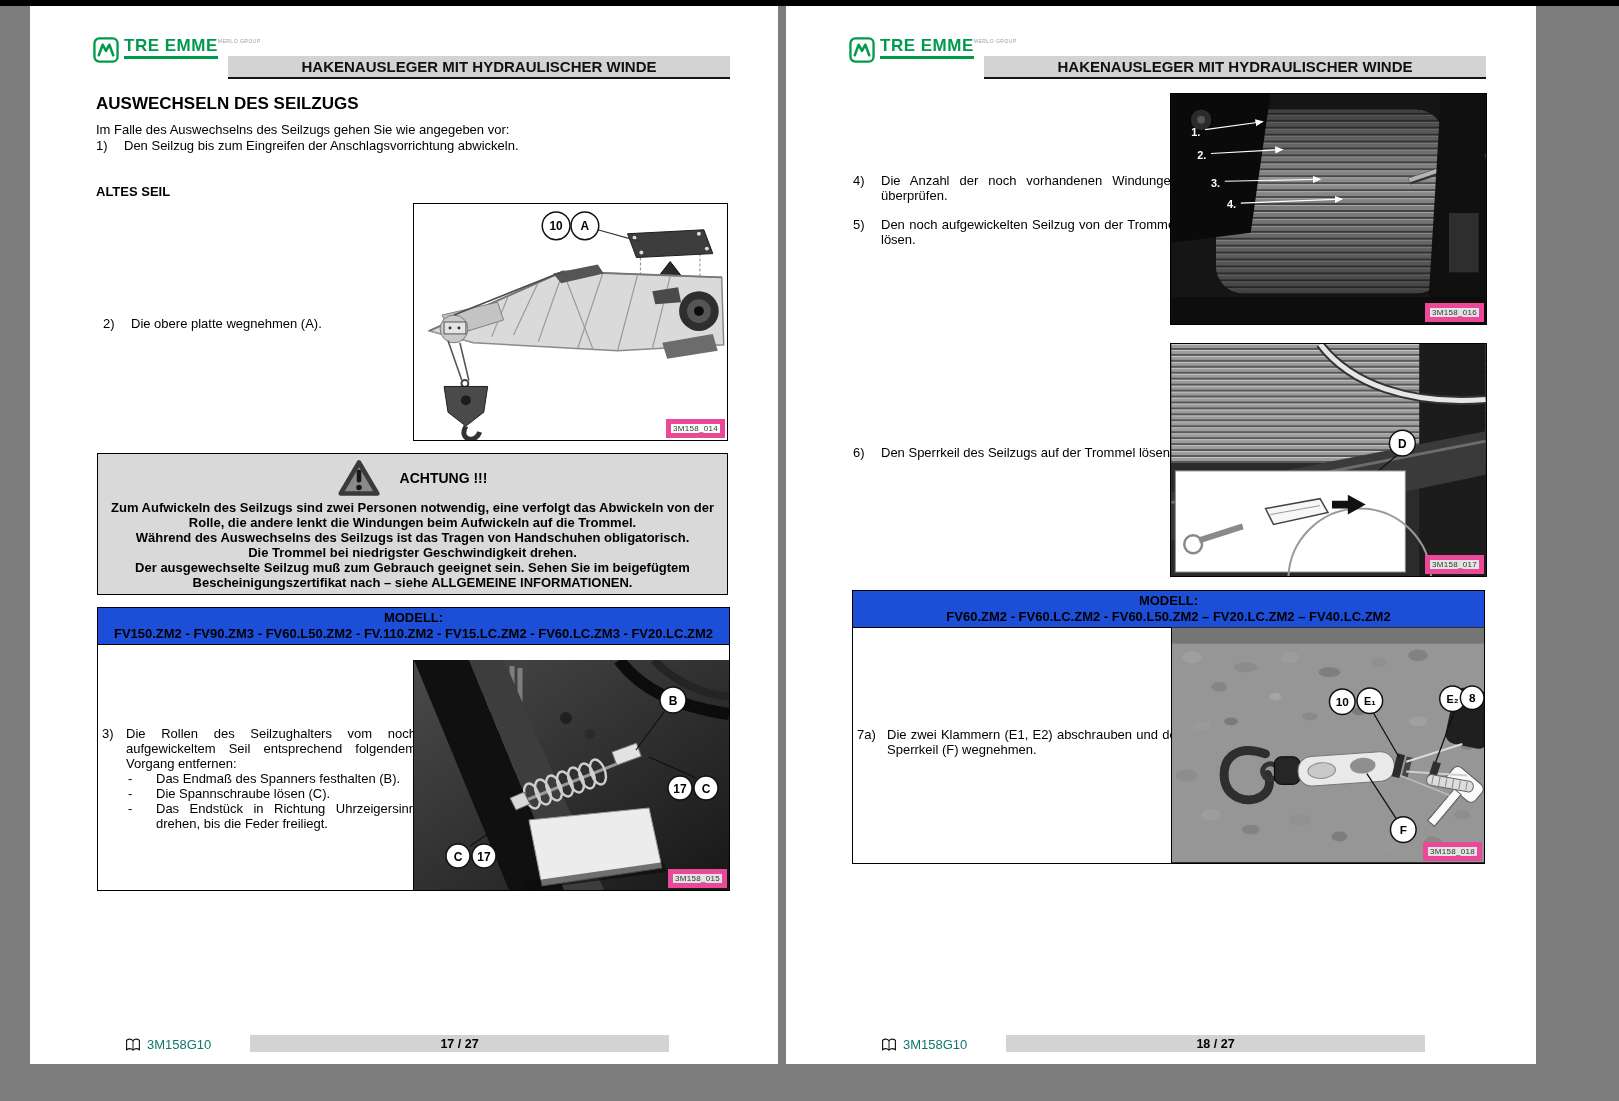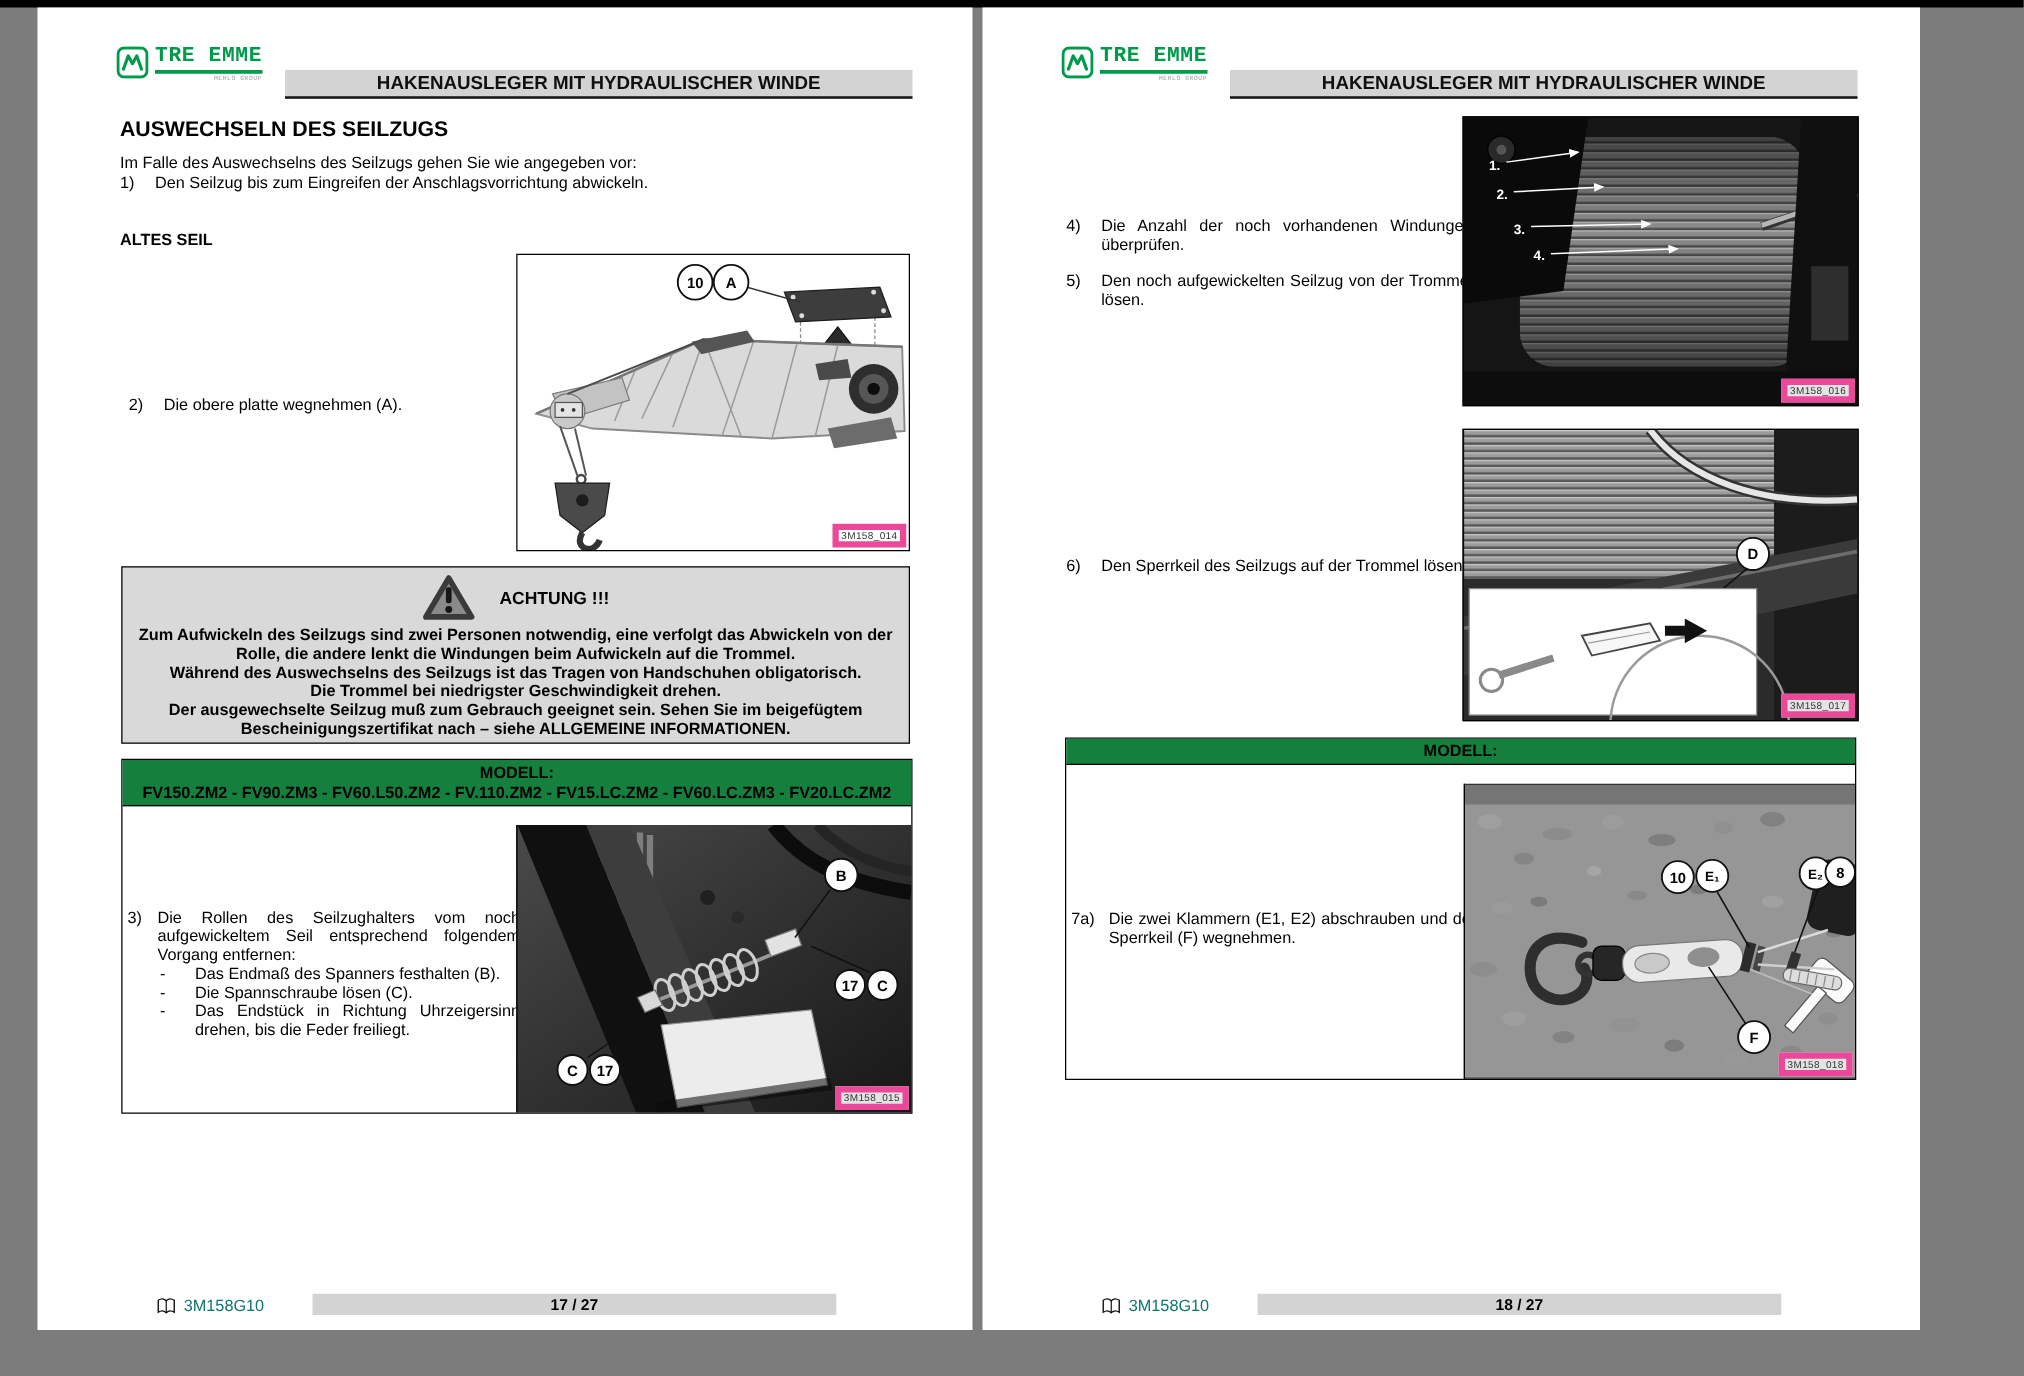--- a/index.html
+++ b/index.html
@@ -12,21 +12,21 @@
     color: #000;
   }
   .top-strip { position: absolute; top: 0; left: 0; width: 1619px; height: 6px; background: #000; }
   .page { position: absolute; top: 6px; height: 1058px; background: #fff; }
   .page-left  { left: 30px;  width: 748px; }
   .page-right { left: 786px; width: 750px; }
 
   
   .logo { position: absolute; left: 63px; top: 31px; display: flex; gap: 5px; align-items: flex-start; }
   .logo-mark { width: 26px; height: 26px; }
-  .logo-textwrap { display: flex; flex-direction: column; font-family: Liberation Mono, monospace; }
+  .logo-textwrap { display: flex; flex-direction: row; }
   .logo-text { color: #009a4b; font-weight: bold; font-size: 17px; line-height: 18px; letter-spacing: .5px; border-bottom: 3px solid #009a4b; padding-bottom: 1px; }
   .logo-sub { font-size: 5px; color: #9aa0a0; text-align: right; margin-top: 1px; letter-spacing: .5px; }
   .hdr-bar { position: absolute; left: 198px; top: 34px; width: 502px; height: 23px; background: #d3d3d3; border-bottom: 2px solid #141414; display: flex; align-items: center; justify-content: center; font-weight: bold; font-size: 15px; color: #101010; margin-top: 16px; }
 
   .sec-title { position: absolute; left: 66px; top: 88px; font-size: 17px; font-weight: bold; }
   .p-intro { position: absolute; left: 66px; top: 116px; font-size: 13px; }
   .subhead { position: absolute; left: 66px; top: 178px; font-size: 13px; font-weight: bold; }
 
   .step { position: absolute; display: flex; font-size: 13px; line-height: 15px; }
   .step .n { flex: none; width: 28px; }
@@ -39,21 +39,21 @@
   .fig { position: absolute; background: #fff; border: 1px solid #000; }
   .fig svg { display: block; width: 100%; height: 100%; }
   .figlab { position: absolute; right: 2px; bottom: 2px; font-size: 8px; line-height: 9px; padding: 0 2px; background: #e3e3e3; border: 5px solid #ec4899; color: #333; letter-spacing: .3px; }
 
   .warning-box { position: absolute; left: 67px; top: 447px; width: 631px; height: 142px; background: #d9d9d9; border: 1px solid #000; text-align: center; }
   .warn-head { display: flex; align-items: center; justify-content: center; gap: 20px; height: 44px; margin-top: 2px; }
   .warn-title { font-weight: bold; font-size: 14px; }
   .warn-lines p { font-weight: bold; font-size: 13px; line-height: 15px; }
 
   .mbox { position: absolute; border: 1px solid #000; background: #fff; }
-  .mhead { background: #15803d; border-bottom: 1px solid #000; text-align: center; font-weight: bold; font-size: 13px; line-height: 16px; padding: 2px 8px; }
+  .mhead { background: #1d4ed8; border-bottom: 1px solid #000; text-align: center; font-weight: bold; font-size: 13px; line-height: 16px; padding: 2px 8px; }
   .mfig { position: absolute; border-left: 1px solid #000; background: #222; }
   .mfig svg { display: block; width: 100%; height: 100%; }
 
   .foot-code { position: absolute; left: 95px; top: 1029px; height: 17px; display: flex; align-items: flex-end; gap: 6px; font-size: 13px; color: #0f766e; }
   .foot-bar { position: absolute; left: 220px; top: 1029px; width: 419px; height: 17px; background: #d3d3d3; display: flex; align-items: center; justify-content: center; font-weight: bold; font-size: 12.5px; }
 
   svg text { font-family: "Liberation Sans", "DejaVu Sans", sans-serif; }
   .co-txt { font-weight: bold; font-size: 12px; text-anchor: middle; fill: #000; }
   .co-wht { font-weight: bold; font-size: 11px; fill: #fff; }
 </style>
@@ -373,20 +373,21 @@
         <circle cx="233" cy="100" r="13" fill="#fff" stroke="#111" stroke-width="1.5"></circle>
         <text x="233" y="104.5" class="co-txt">D</text>
       </g>
     </svg>
     <span class="figlab">3M158_017</span>
   </div>
 
   <div class="mbox" style="left:66px; top:584px; width:633px; height:274px;">
     <div class="mhead">
       <span style="display:block">MODELL:</span>
+      <span style="display:block">FV60.ZM2 - FV60.LC.ZM2 - FV60.L50.ZM2 – FV20.LC.ZM2 – FV40.LC.ZM2</span>
     </div>
     <div class="step" style="left:4px; top:136px; width:324px;">
       <span class="n" style="width:30px">7a)</span>
       <span class="t">Die zwei Klammern (E1, E2) abschrauben und der Sperrkeil (F) wegnehmen.</span>
     </div>
     <div class="mfig" style="left:318px; top:36px; width:313px; height:236px;">
       <svg viewBox="0 0 317 238">
         <rect width="317" height="238" fill="#969696"></rect>
         <g opacity="0.6">
           <ellipse cx="20" cy="30" rx="10" ry="6" fill="#a5a5a5"></ellipse>

